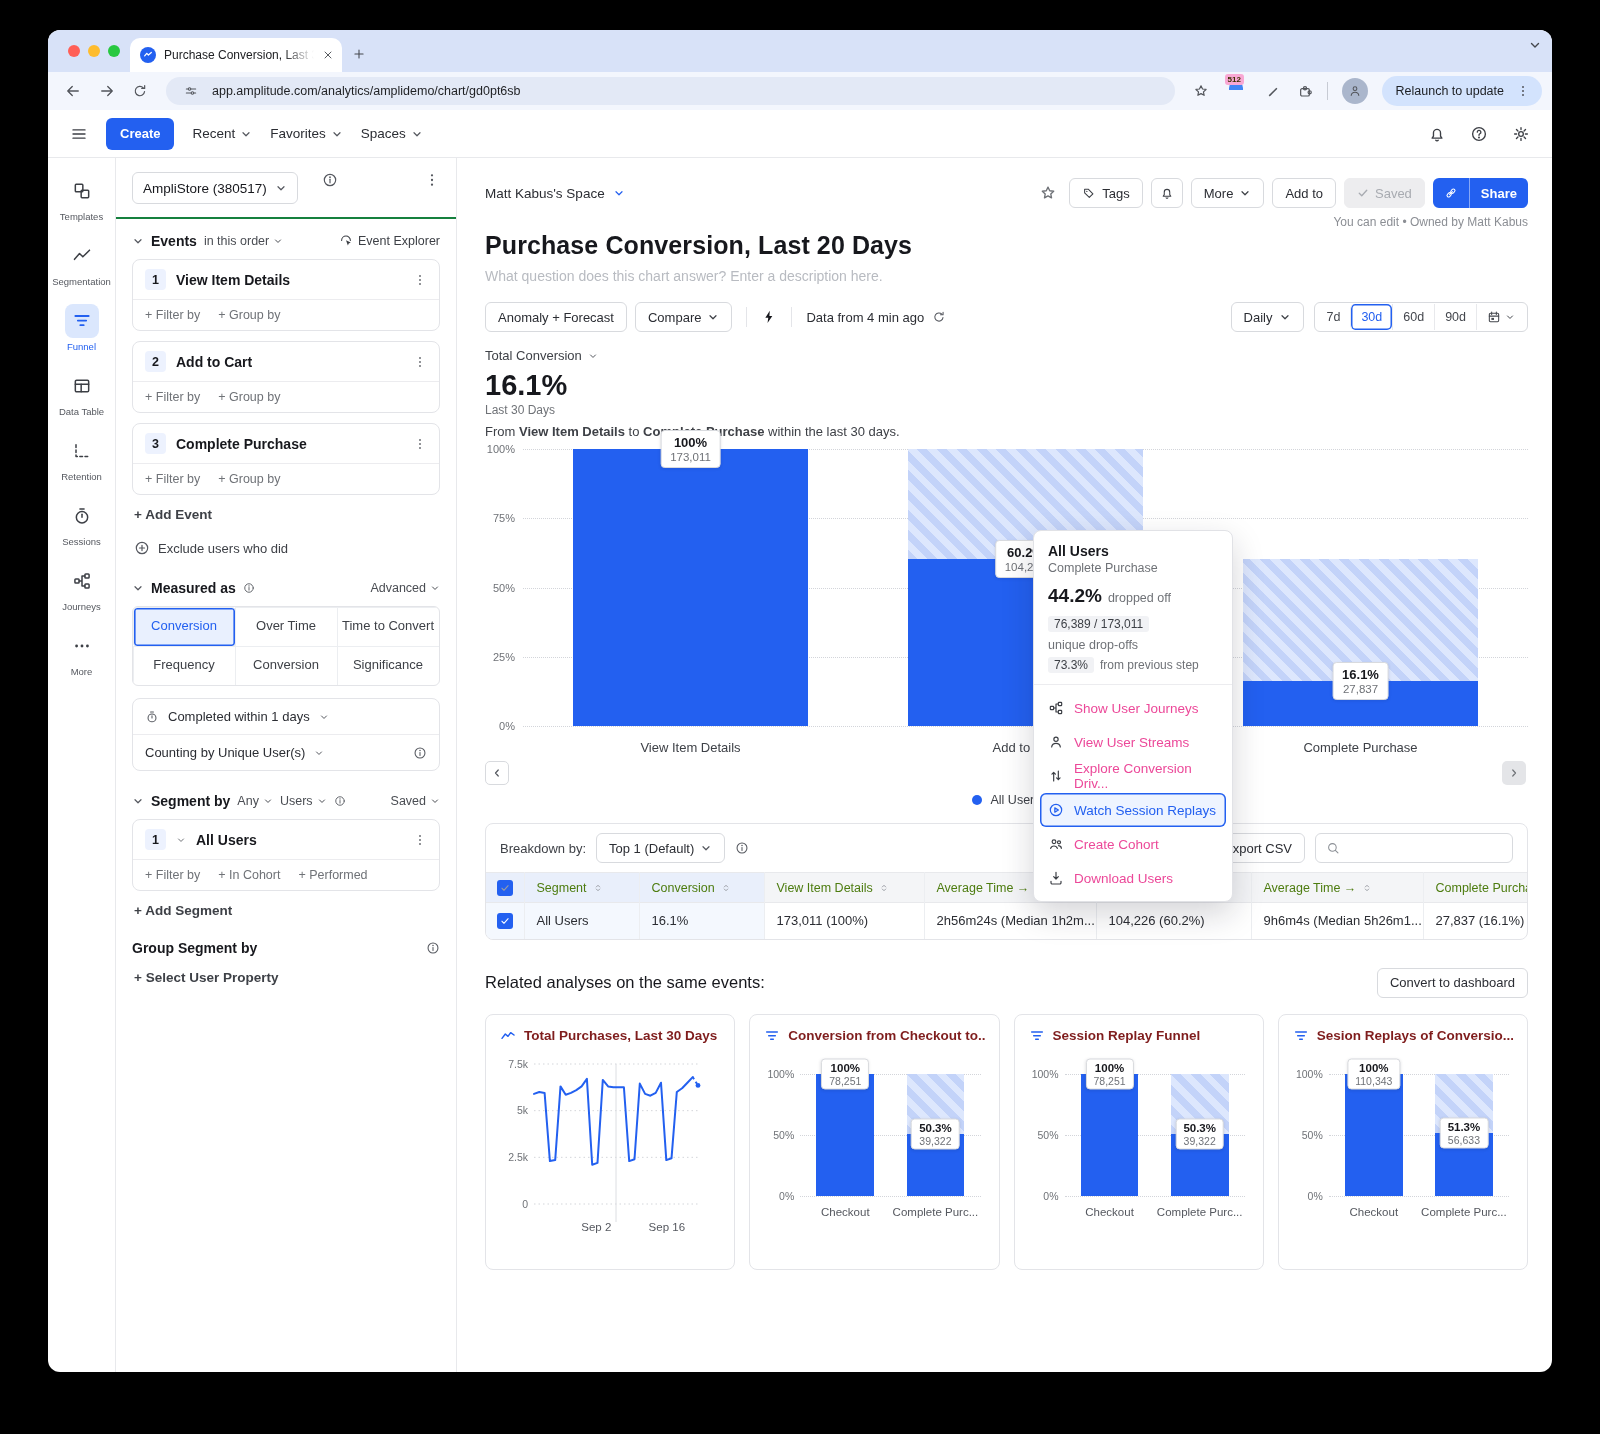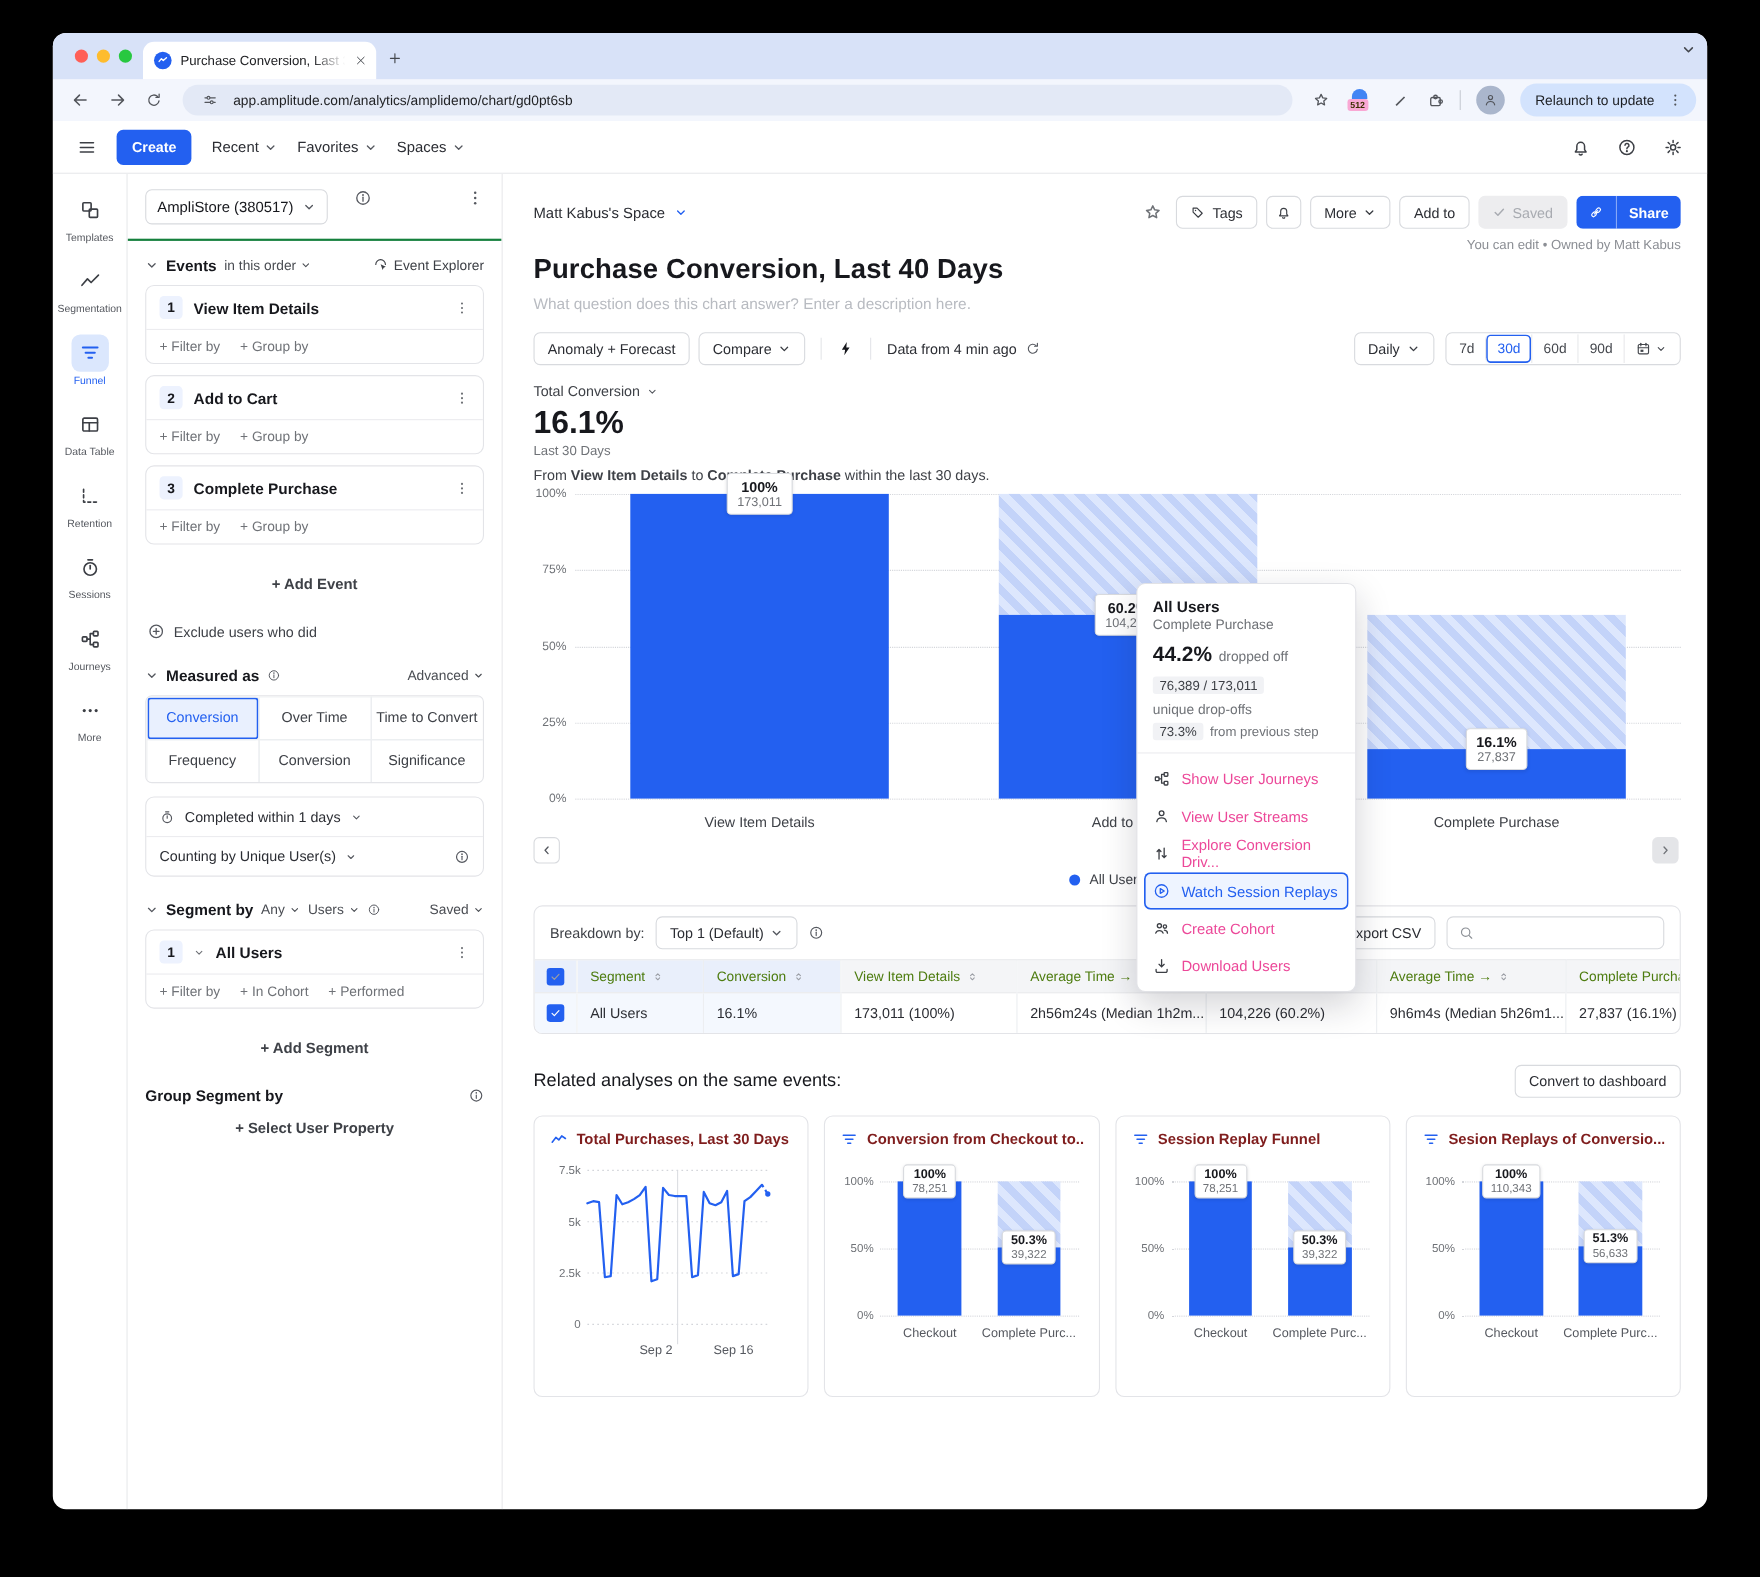--- a/index.html
+++ b/index.html
@@ -29,21 +29,21 @@
   .newtab{margin:0 0 7px 10px;}
   .strip-chev{position:absolute;right:10px;top:8px;color:#44474d}
   .toolbar{height:38px;background:#f3f6fd;display:flex;align-items:center;padding:0 10px;gap:4px;}
   .toolbar .ic{color:#53565c;margin:0 6px;}
   .omnibox{flex:1;height:28px;background:#e3e9f6;border-radius:14px;display:flex;align-items:center;
     padding:0 12px;gap:8px;margin:0 8px;}
   .omnibox .url{font-size:12.5px;color:#1f2023;}
   .omnibox .ic{color:#53565c}
   .ext-badge{width:24px;height:20px;position:relative;margin:0 6px;}
   .ext-badge .arc{position:absolute;left:4px;top:0;width:14px;height:9px;border-radius:7px 7px 0 0;background:#4285f4;}
-  .ext-badge .num{position:absolute;left:0;bottom:0;background:#f9a8d4;border-radius:3px;
+  .ext-badge .num{position:absolute;left:0;bottom:16px;background:#f9a8d4;border-radius:3px;
     font-size:8px;font-weight:700;color:#3c2f00;padding:1px 3px;}
   .avatar{width:26px;height:26px;border-radius:50%;background:#aab6cc;color:#f0f3fa;
     display:flex;align-items:center;justify-content:center;overflow:hidden;margin:0 6px;}
   .relaunch{background:#d3e3fd;border-radius:15px;height:30px;display:flex;align-items:center;
     gap:6px;padding:0 6px 0 14px;font-size:12.5px;color:#1c1e22;margin-left:4px;}
   .tb-sep{width:1px;height:18px;background:#c7cbd4;margin:0 4px;}
   
   .appnav{height:48px;border-bottom:1px solid #e8e9ec;display:flex;align-items:center;
     padding:0 22px;gap:18px;position:relative;background:#fff;}
   .appnav .ic{color:#3c3f45}
@@ -79,21 +79,21 @@
   .sec-sub{font-size:12.5px;color:#4a4d53;display:flex;align-items:center;gap:4px;}
   .explorer{display:flex;align-items:center;gap:5px;font-size:12.5px;color:#3c3f45;}
   .panel-card{border:1px solid var(--card-border);border-radius:8px;margin-bottom:10px;background:#fff;}
   .card-head{display:flex;align-items:center;gap:10px;padding:9px 12px;}
   .num-chip{width:21px;height:21px;background:#edf2fe;border-radius:4px;display:flex;align-items:center;
     justify-content:center;font-size:12.5px;font-weight:700;color:#17181d;flex:none;}
   .card-title{font-size:14px;font-weight:700;color:#17181d;flex:1;white-space:nowrap;overflow:hidden;}
   .card-head .ic{color:#6f7277}
   .card-foot{border-top:1px solid #ececef;padding:8px 12px;display:flex;gap:18px;}
   .ghost-btn{font-size:12.5px;color:#6f7277;}
-  .add-link{font-size:13.5px;color:#3e4147;font-weight:600;margin:28px 2px;text-align:center;}
+  .add-link{font-size:13.5px;color:#3e4147;font-weight:600;margin:12px 2px;}
   .exclude{display:flex;align-items:center;gap:8px;font-size:13px;color:#3e4147;margin:18px 2px 2px;}
   .exclude .ic{color:#55585f}
   .modes{display:grid;grid-template-columns:1fr 1fr 1fr;border:1px solid var(--card-border);border-radius:6px;overflow:hidden;}
   .mode-cell{border:1px solid #eceef1;margin:-0.5px;padding:9px 4px;text-align:center;font-size:13px;
     color:#3e4147;display:flex;align-items:center;justify-content:center;min-height:40px;line-height:1.15;}
   .mode-cell.selected{box-shadow:inset 0 0 0 1.6px var(--blue);background:#e9f0fe;color:var(--blue);border-radius:4px;z-index:2;}
   .mini-row{display:flex;align-items:center;gap:9px;padding:10px 12px;font-size:13px;color:#2b2d33;}
   .mini-row .ic{color:#55585f}
   .group-head{display:flex;align-items:center;margin-top:22px;}
   .group-head b{font-size:14px;}
@@ -795,21 +795,21 @@
                       <line x1="8.5" y1="12" x2="15.5" y2="12"></line>
                     </g>
                   </svg>
                 </span>
               </span>
             <span>Share</span>
           </span>
         </div>
       </div>
       <div class="perm">You can edit • Owned by Matt Kabus</div>
-      <h1>Purchase Conversion, Last 40 Days</h1>
+      <h1>Purchase Conversion, Last 20 Days</h1>
       <div class="desc">What question does this chart answer? Enter a description here.</div>
 
       <div class="ctrl-row">
         <button class="btn">Anomaly + Forecast</button>
         <button class="btn">
             <span>Compare</span>
             <span class="ic s12">
               <svg viewBox="0 0 24 24">
                 <polyline points="6,9.5 12,15.5 18,9.5" stroke-width="2.4"></polyline>
               </svg>

